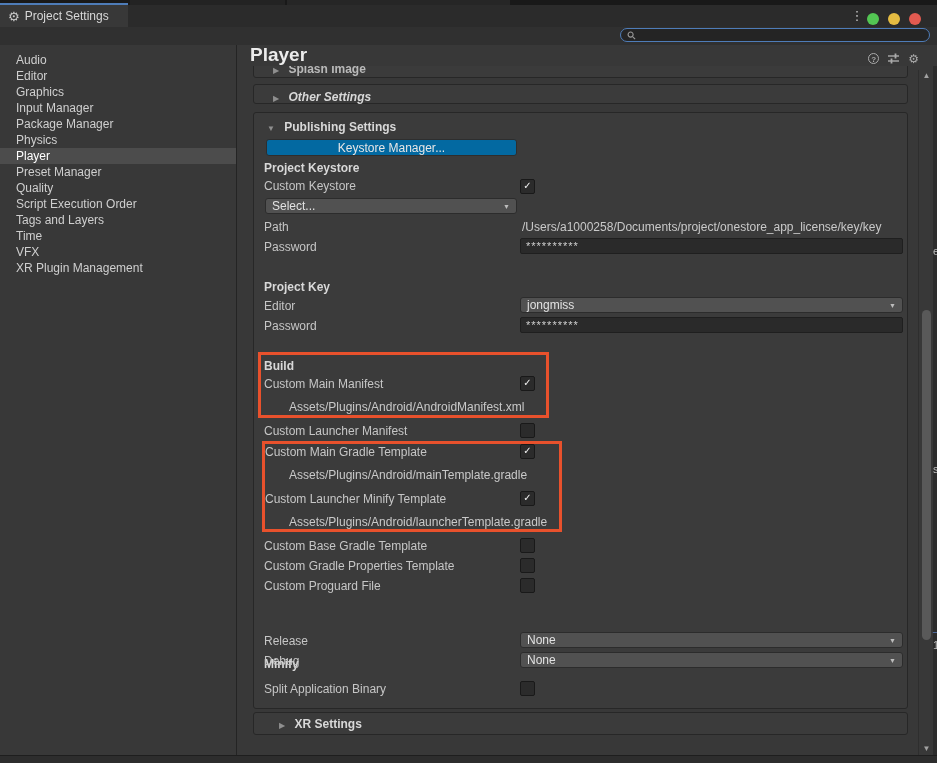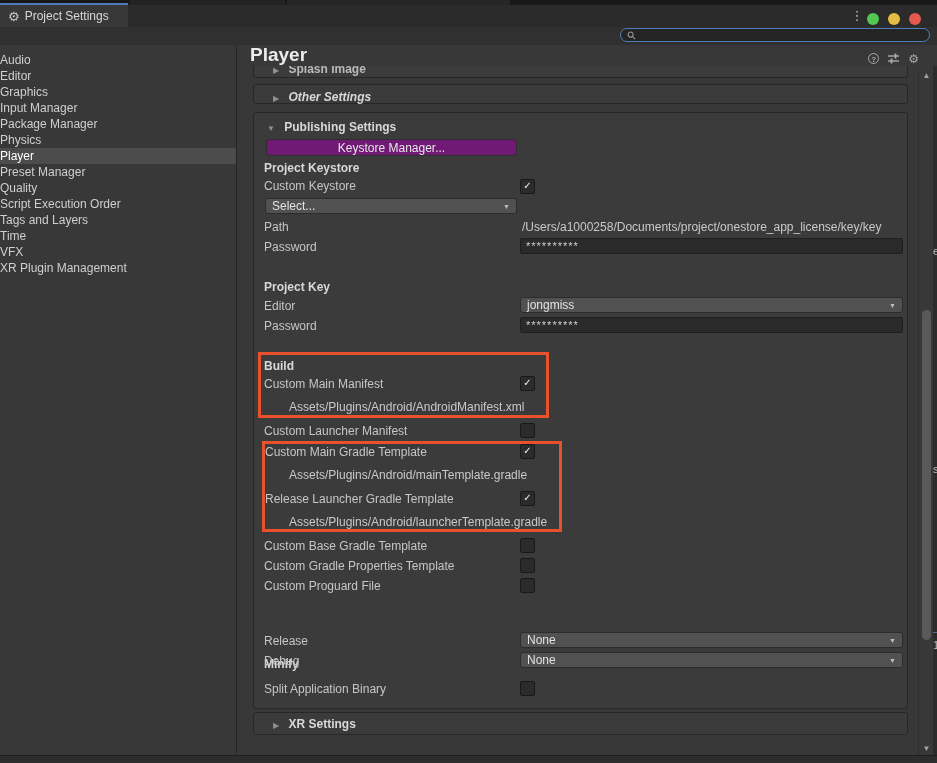--- a/index.html
+++ b/index.html
@@ -19,21 +19,21 @@
   .circle{position:absolute;top:8px;width:12px;height:12px;border-radius:50%;}
   .toolbar{position:absolute;left:0;top:27px;width:937px;height:18px;background:#303030;}
   .search{position:absolute;left:620px;top:1px;width:310px;height:14px;background:#242424;
           border:1px solid #4e7cb8;border-radius:8px;display:flex;align-items:center;padding-left:6px;box-sizing:border-box;}
   .search svg{flex:0 0 auto;}
   .search .sval{font-size:10px;color:#bbb;margin-left:4px;}
   
   .content{position:absolute;left:0;top:45px;width:937px;height:710px;}
   .sidebar{position:absolute;left:0;top:0;width:237px;height:710px;background:#383838;
            border-right:1px solid #242424;box-sizing:border-box;padding-top:7px;}
-  .side-item{height:16px;line-height:16px;font-size:12px;color:#cfcfcf;cursor:default;}
+  .side-item{height:16px;line-height:16px;font-size:12px;color:#cfcfcf;padding-left:16px;cursor:default;}
   .side-item.selected{background:#4c4c4c;color:#ffffff;}
   .main{position:absolute;left:237px;top:0;width:700px;height:710px;}
   .main-header{position:absolute;left:0;top:0;width:700px;height:21px;background:#383838;z-index:4;}
   .main-title{position:absolute;left:13px;top:-1px;font-size:19px;font-weight:700;color:#ececec;}
   .hicons{position:absolute;right:18px;top:7px;display:flex;gap:8px;align-items:center;z-index:5;}
   .hico{color:#ababab;font-size:12px;line-height:12px;}
   .help-circ{width:11px;height:11px;border:1px solid #ababab;border-radius:50%;font-size:8px;font-weight:700;
              text-align:center;line-height:11px;color:#ababab;box-sizing:border-box;}
   .scroll{position:absolute;left:0;top:0;width:683px;height:710px;z-index:1;}
   .section-box{position:absolute;left:16px;width:655px;background:#3b3b3b;border:1px solid #272727;border-radius:3px;box-sizing:border-box;}
@@ -42,21 +42,21 @@
   .row{position:absolute;height:14px;line-height:14px;font-size:12px;color:#c6c6c6;white-space:nowrap;}
   .row.bold{font-weight:700;color:#d8d8d8;}
   .val{position:absolute;height:14px;line-height:14px;font-size:12px;color:#c9c9c9;white-space:nowrap;overflow:hidden;}
   .cb{position:absolute;width:13px;height:13px;background:#2b2b2b;border:1px solid #191919;border-radius:2px;
       color:#f0f0f0;font-size:10px;line-height:12px;text-align:center;box-sizing:content-box;}
   .dd{position:absolute;background:#515151;border:1px solid #2c2c2c;border-radius:3px;color:#e2e2e2;
       font-size:12px;line-height:15px;padding:0 6px;box-sizing:border-box;height:16px;}
   .dd .arr{position:absolute;right:6px;top:4px;font-size:7px;color:#bdbdbd;line-height:8px;}
   .input{position:absolute;background:#2a2a2a;border:1px solid #1f1f1f;border-radius:2px;color:#cfcfcf;
          font-size:11px;line-height:14px;padding:0 5px;box-sizing:border-box;height:16px;letter-spacing:1px;}
-  .btn{position:absolute;background:#701a75;border:1px solid #2e2e2e;border-radius:3px;color:#e6e6e6;
+  .btn{position:absolute;background:#0369a1;border:1px solid #2e2e2e;border-radius:3px;color:#e6e6e6;
        font-size:12px;text-align:center;line-height:15px;box-sizing:border-box;height:17px;}
   .hl{position:absolute;border:3px solid #e8512c;z-index:6;pointer-events:none;}
   
   .vscroll{position:absolute;left:681px;top:25px;width:15px;height:685px;background:#383838;border-left:1px solid #2e2e2e;box-sizing:border-box;}
   .varrow{position:absolute;left:0;width:15px;height:12px;color:#a2a2a2;font-size:8px;text-align:center;line-height:12px;}
   .vthumb{position:absolute;left:3px;width:9px;border-radius:5px;background:#595959;}
   .edge-strip{position:absolute;left:696px;top:0;width:4px;height:710px;background:#2c2c2c;}
   .frag{position:absolute;font-size:11px;color:#bdbdbd;line-height:12px;}
   .bottombar{position:absolute;left:0;top:755px;width:937px;height:8px;background:#2d2d2d;border-top:1px solid #1e1e1e;box-sizing:border-box;}
 </style>
@@ -175,21 +175,21 @@
 
         <div class="row" style="left:27px;top:379px;">Custom Launcher Manifest</div>
         <div class="cb" style="left:283px;top:378px;"></div>
 
         <div class="hl" style="left:25px;top:396px;width:294px;height:85px;"></div>
 
         <div class="row" style="left:28px;top:400px;">Custom Main Gradle Template</div>
         <div class="cb on" style="left:283px;top:399px;">✓</div>
         <div class="val" style="left:52px;top:423px;width:380px;">Assets/Plugins/Android/mainTemplate.gradle</div>
 
-        <div class="row" style="left:28px;top:447px;">Release Launcher Gradle Template</div>
+        <div class="row" style="left:28px;top:447px;">Custom Launcher Minify Template</div>
         <div class="cb on" style="left:283px;top:446px;">✓</div>
         <div class="val" style="left:52px;top:470px;width:380px;">Assets/Plugins/Android/launcherTemplate.gradle</div>
 
         <div class="row" style="left:27px;top:494px;">Custom Base Gradle Template</div>
         <div class="cb" style="left:283px;top:493px;"></div>
 
         <div class="row" style="left:27px;top:514px;">Custom Gradle Properties Template</div>
         <div class="cb" style="left:283px;top:513px;"></div>
 
         <div class="row" style="left:27px;top:534px;">Custom Proguard File</div>
@@ -206,21 +206,21 @@
         <div class="row" style="left:27px;top:609px;">Debug</div>
         <div class="dd" style="left:283px;top:607px;width:383px;">
           <span>None</span>
           <span class="arr">▼</span>
         </div>
 
         <div class="row" style="left:27px;top:637px;">Split Application Binary</div>
         <div class="cb" style="left:283px;top:636px;"></div>
 
         <div class="section-box" style="top:667px;height:23px;">
-          <div class="row" style="left:19px;top:4px;">
+          <div class="row" style="left:25px;top:4px;">
             <span class="fold">▶</span>
             <span class="sec-label">XR Settings</span>
           </div>
         </div>
 
       </div>
 
       <div class="main-header">
         <div class="main-title">Player</div>
       </div>

